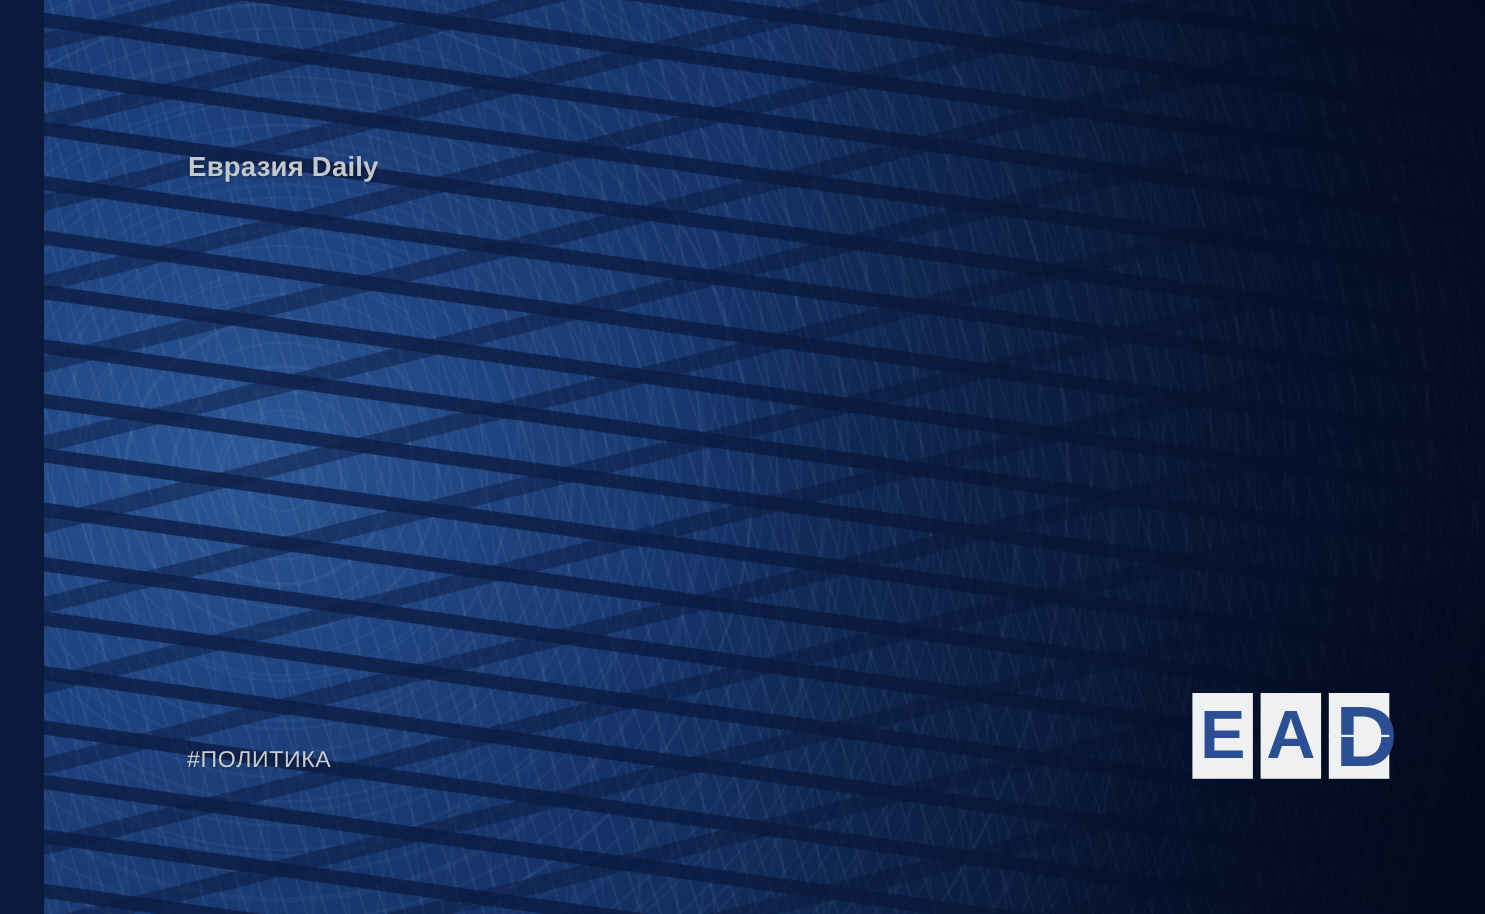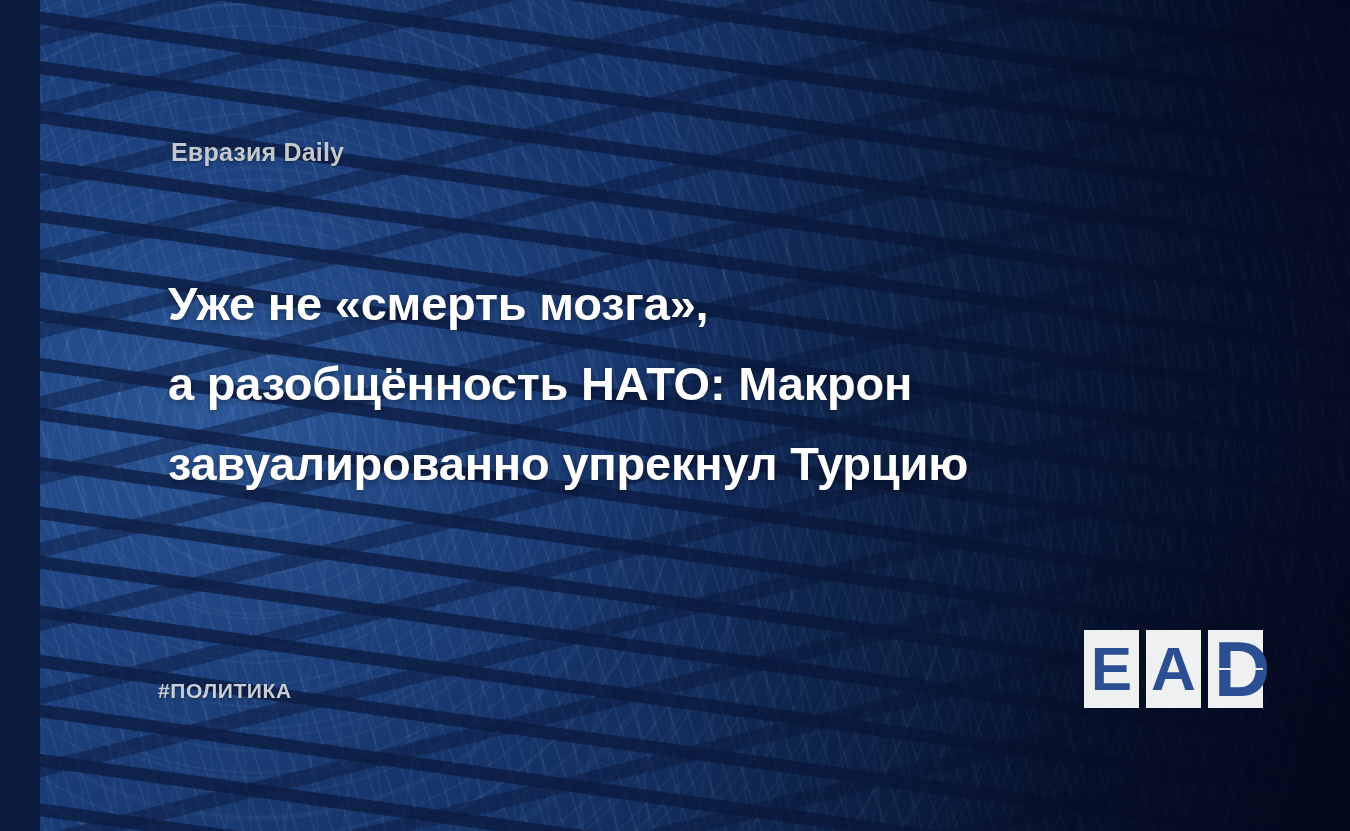--- a/index.html
+++ b/index.html
@@ -144,24 +144,24 @@
     font-size: 47px;
     font-weight: bold;
     line-height: 80px;
     letter-spacing: -0.2px;
     text-shadow: 0 2px 6px rgba(0,0,0,0.38);
   }
   #headline .hl-line { display: block; white-space: nowrap; }
 
   #hashtag {
     position: absolute;
-    left: 118px;
+    left: 130px;
     top: 679px;
     font-size: 21px;
-    font-weight: bold;
+    font-weight: normal;
     letter-spacing: 0.6px;
     color: #c9ced6;
     text-shadow: 0 1px 3px rgba(0,0,0,0.45);
     white-space: nowrap;
   }
 
   
   #logo {
     position: absolute;
     left: 1044px;
@@ -224,25 +224,20 @@
   <div class="bg-layer" id="bg-streaks-b"></div>
   <div class="bg-layer" id="bg-streaks-c"></div>
   <div class="bg-layer" id="bg-dashes"></div>
   <div class="bg-layer" id="bg-grain"></div>
   <div class="bg-layer" id="bg-vignette"></div>
 
   <div id="content">
 
     <div id="brand">Евразия Daily</div>
 
-    <div id="headline">
-      <span class="hl-line">Уже не «смерть мозга»,</span>
-      <span class="hl-line">а разобщённость НАТО: Макрон</span>
-      <span class="hl-line">завуалированно упрекнул Турцию</span>
-    </div>
 
     <div id="hashtag">#ПОЛИТИКА</div>
 
     <div id="logo">
       <div class="logo-tile" id="logo-tile-e">
         <span class="glyph">E</span>
       </div>
       <div class="logo-tile" id="logo-tile-a">
         <span class="glyph">A</span>
       </div>

